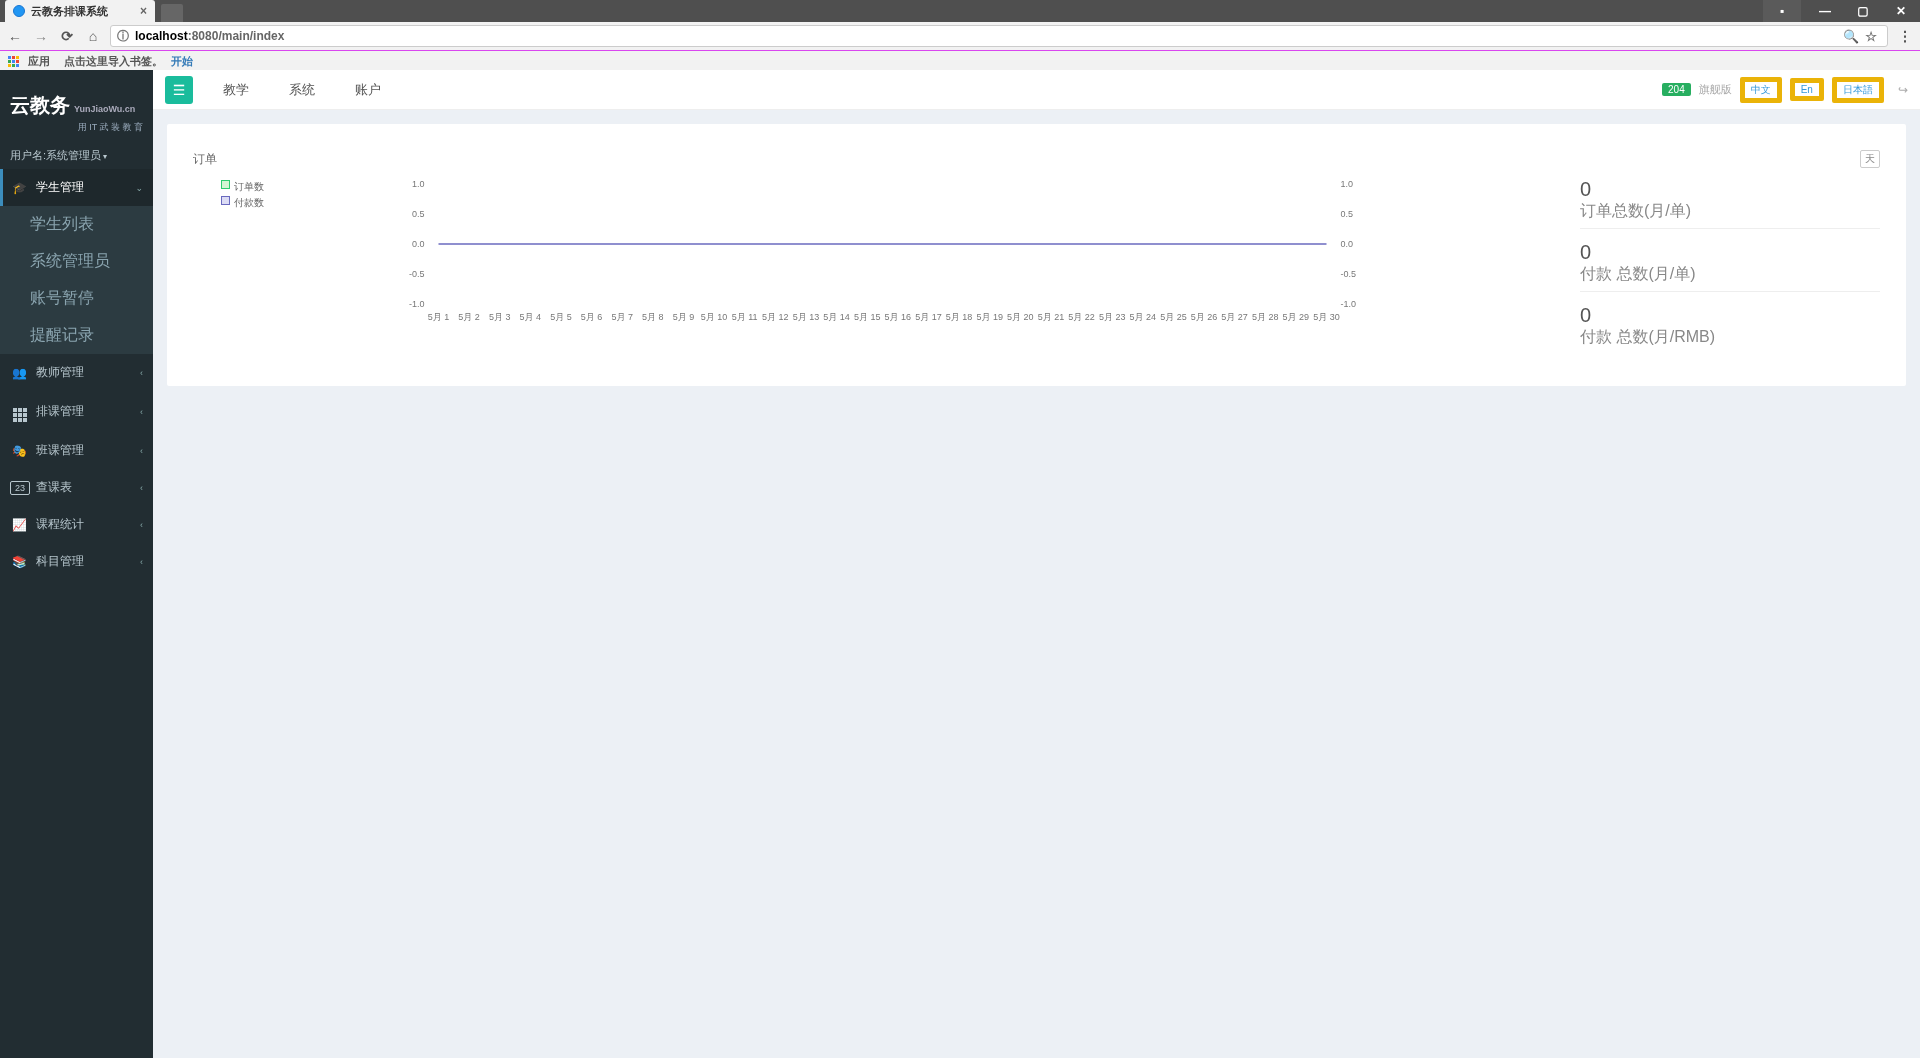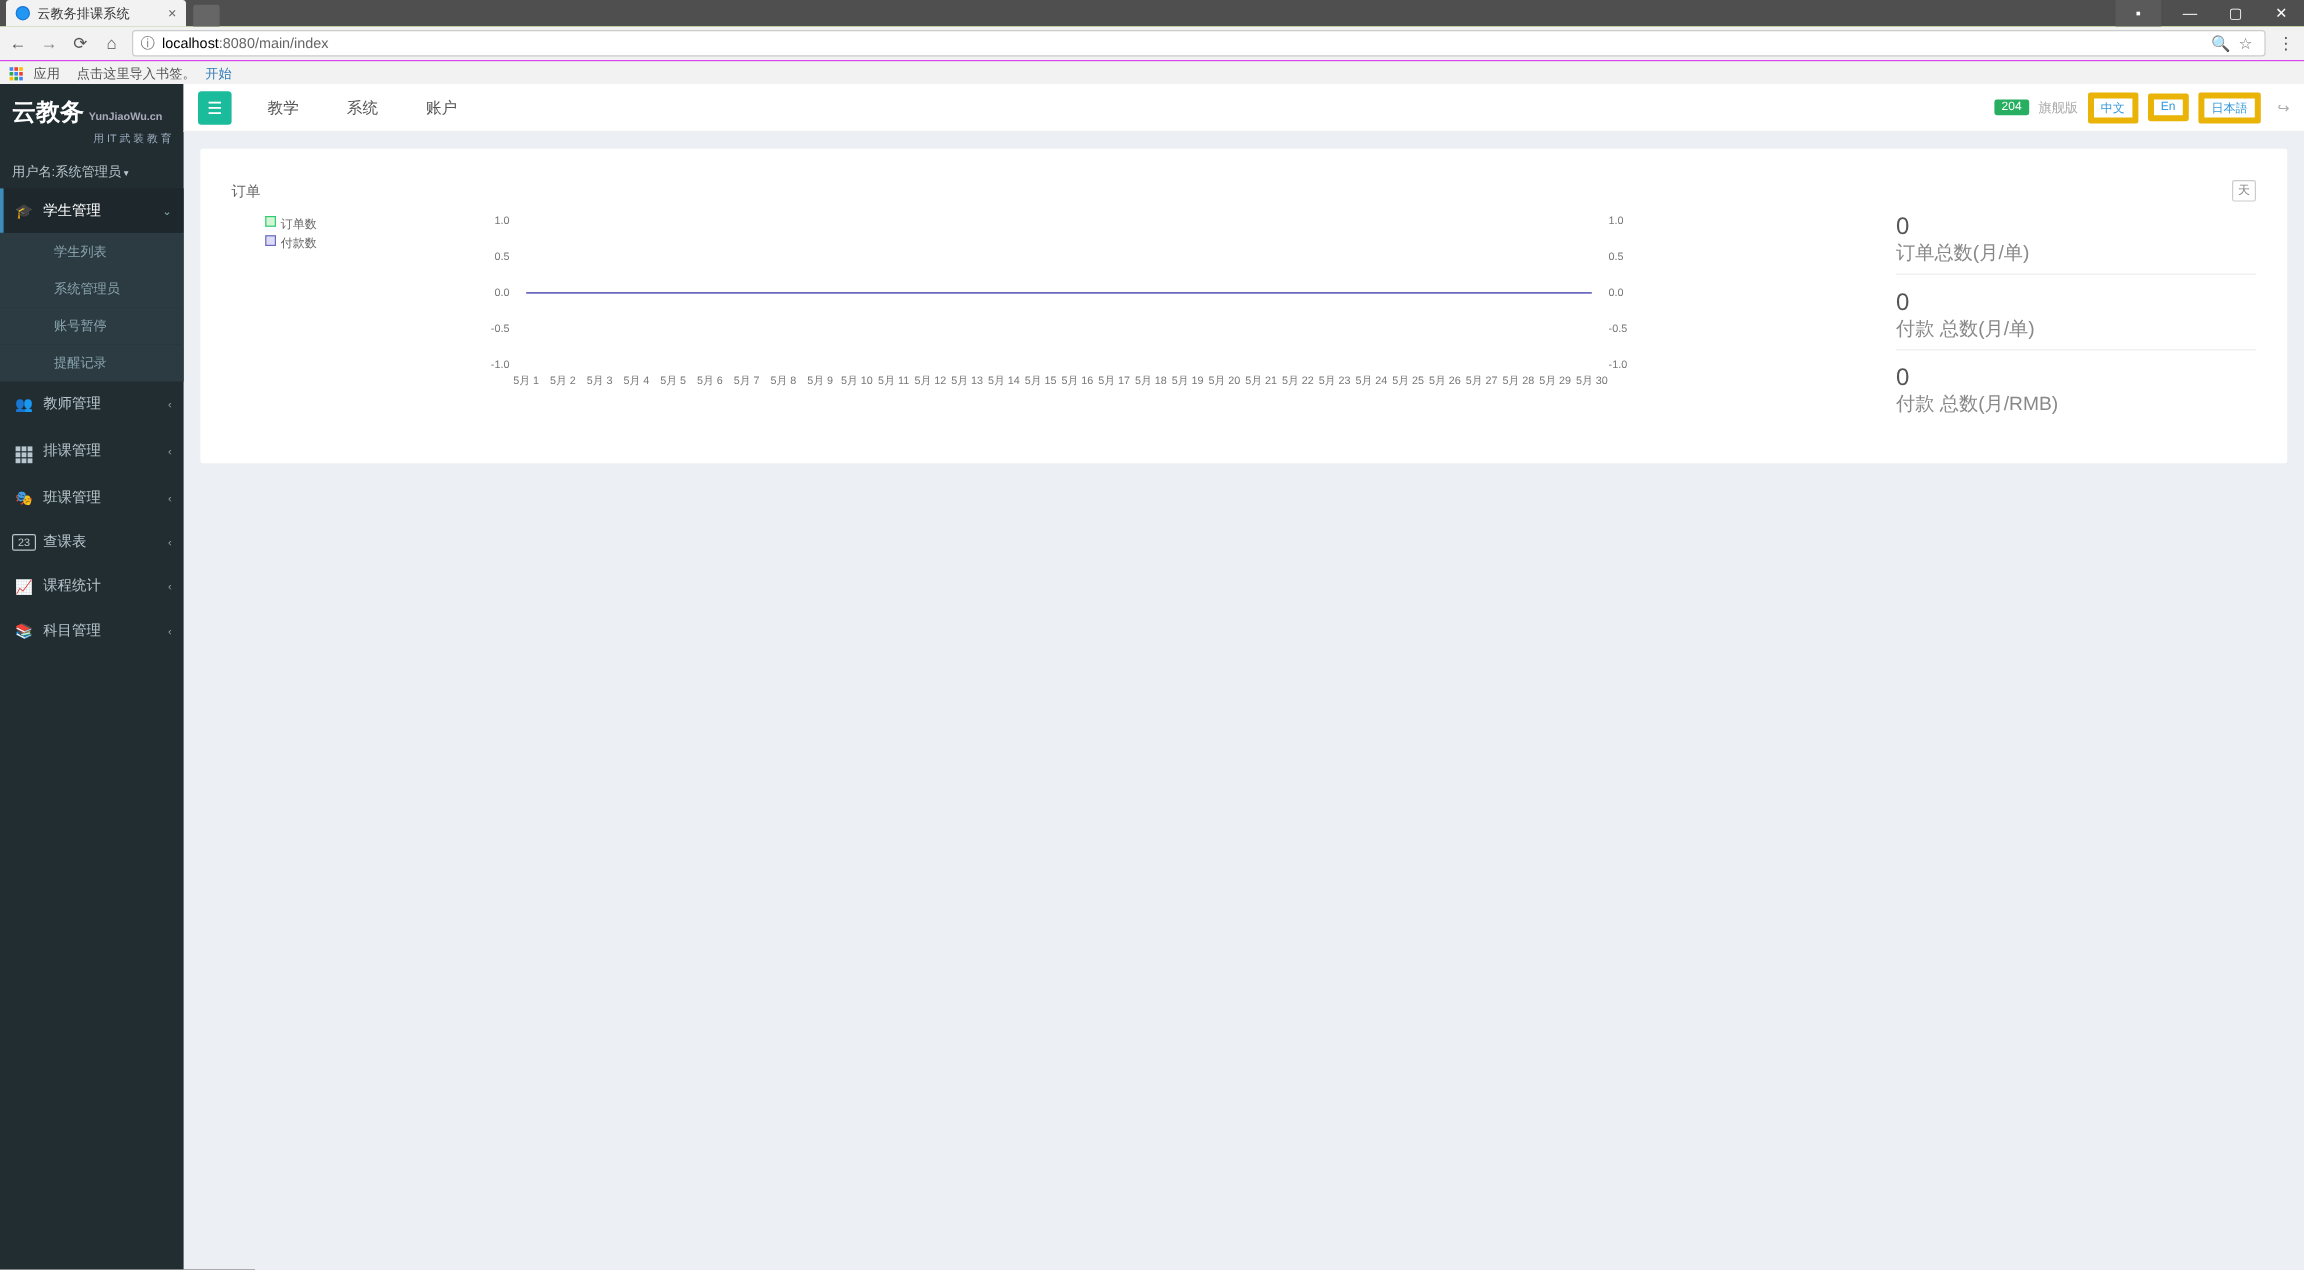--- a/index.html
+++ b/index.html
@@ -1,19 +1,19 @@
 <!DOCTYPE html>
 <html><head>
 <meta charset="utf-8">
 <style>
 * { margin: 0; padding: 0; box-sizing: border-box; font-family: "Microsoft YaHei", Arial, sans-serif; }
 body { background: #4f4f4f; width: 1920px; height: 1058px; overflow: hidden; }
 
 
-.browser-chrome { background: #84cc16; height: 70px; }
+.browser-chrome { background: #fdba74; height: 70px; font-weight: bold; }
 .tab-bar { height: 22px; background: #4f4f4f; display: flex; align-items: flex-end; padding-left: 5px; }
 .tab { background: #f2f2f2; height: 22px; width: 150px; border-radius: 3px 3px 0 0; display: flex; align-items: center; padding: 0 8px; font-size: 11px; color: #333; gap: 6px; }
 .tab .favicon { width: 12px; height: 12px; border-radius: 50%; background: #2196f3; border: 1px solid #1976d2; }
 .tab .close-x { margin-left: auto; color: #666; cursor: pointer; font-size: 12px; }
 .new-tab { width: 22px; height: 18px; background: #666; margin-left: 6px; border-radius: 2px 2px 0 0; }
 .window-controls { position: absolute; right: 0; top: 0; display: flex; }
 .window-btn { width: 38px; height: 22px; color: #fff; display: flex; align-items: center; justify-content: center; font-size: 12px; cursor: pointer; }
 .window-btn.user { background: #5a5a5a; margin-right: 5px; }
 
 .addr-bar { background: #f2f2f2; height: 28px; display: flex; align-items: center; padding: 0 6px; gap: 8px; }
@@ -29,33 +29,33 @@
 .apps-icon span { width: 3px; height: 3px; background: #4285f4; }
 .apps-icon span:nth-child(2){background:#ea4335;} .apps-icon span:nth-child(3){background:#fbbc05;}
 .apps-icon span:nth-child(4){background:#34a853;} .apps-icon span:nth-child(5){background:#4285f4;}
 .apps-icon span:nth-child(6){background:#ea4335;} .apps-icon span:nth-child(7){background:#fbbc05;}
 .apps-icon span:nth-child(8){background:#34a853;} .apps-icon span:nth-child(9){background:#4285f4;}
 .bm-link { color: #337ab7; cursor: pointer; }
 
 
 .app { display: flex; height: 988px; background: #ecf0f5; }
 .sidebar { width: 153px; background: #222d32; color: #8aa4af; font-size: 12px; flex-shrink: 0; }
-.logo-area { padding: 10px 10px 8px 10px; color: #fff; }
+.logo-area { padding: 22px 10px 8px 10px; color: #fff; }
 .logo-main { font-size: 20px; font-weight: bold; display: flex; align-items: baseline; gap: 4px; }
 .logo-sub { font-size: 9px; color: #aab; }
 .logo-tagline { font-size: 9px; color: #9ab; text-align: right; margin-top: 2px; }
 .user-info { padding: 6px 10px; font-size: 11px; color: #b8c7ce; cursor: pointer; }
 .user-info .caret { font-size: 8px; margin-left: 2px; }
 
 .nav-item { display: flex; align-items: center; padding: 10px 10px; cursor: pointer; color: #b8c7ce; font-size: 12px; position: relative; }
 .nav-item.active { background: #1e282c; color: #fff; border-left: 3px solid #3c8dbc; padding-left: 7px; }
 .nav-item .icon { width: 20px; margin-right: 6px; text-align: center; color: #b8c7ce; }
 .nav-item.active .icon { color: #fff; }
 .nav-item .chev { position: absolute; right: 10px; font-size: 9px; color: #8aa; }
-.sub-item { padding: 8px 10px 8px 45px; cursor: pointer; color: #8aa4af; font-size: 11px; background: #2c3b41; }
+.sub-item { padding: 8px 10px 8px 30px; cursor: pointer; color: #8aa4af; font-size: 16px; background: #2c3b41; }
 
 .main { flex: 1; display: flex; flex-direction: column; }
 .topbar { background: #fff; height: 40px; display: flex; align-items: center; padding: 0 12px; border-bottom: 1px solid #eee; }
 .menu-toggle { width: 28px; height: 28px; background: #1abc9c; color: #fff; display: flex; align-items: center; justify-content: center; border-radius: 3px; cursor: pointer; font-size: 14px; }
 .top-menu { display: flex; gap: 40px; margin-left: 30px; }
 .top-menu-item { font-size: 13px; color: #555; cursor: pointer; }
 .top-right { margin-left: auto; display: flex; align-items: center; gap: 8px; }
 .badge-green { background: #27ae60; color: #fff; padding: 1px 6px; font-size: 10px; border-radius: 2px; }
 .version { color: #aaa; font-size: 11px; }
 .lang-btn { border: 5px solid #eab308; color: #3498db; padding: 1px 6px; font-size: 10px; border-radius: 2px; cursor: pointer; }

